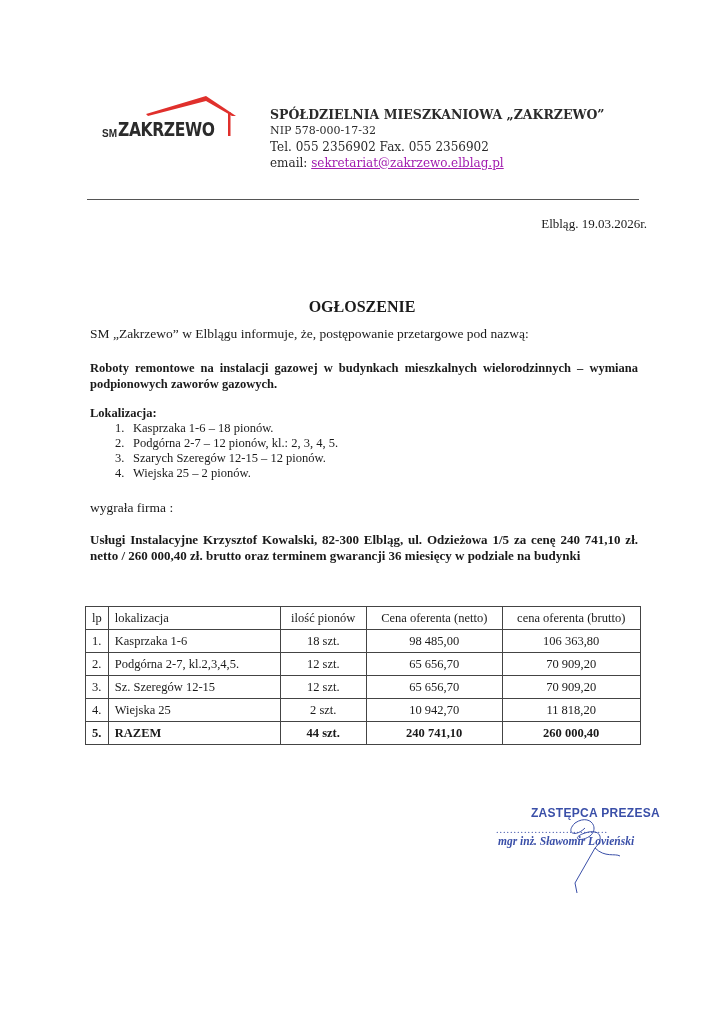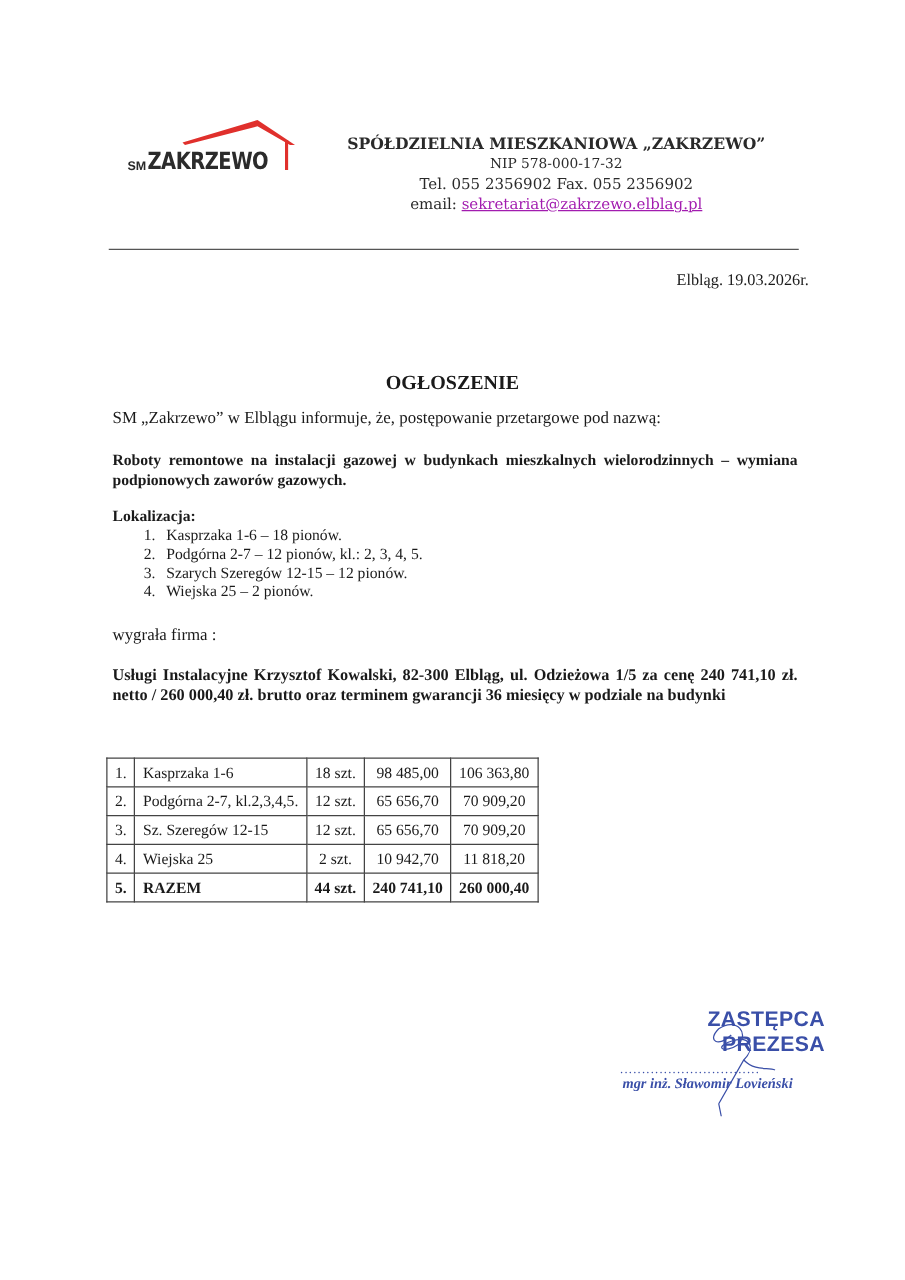--- a/index.html
+++ b/index.html
@@ -1,40 +1,40 @@
 <!DOCTYPE html>
 <html><head>
 <meta charset="utf-8">
 <style>
   html, body { margin:0; padding:0; background:#fff; }
   body { width:724px; height:1024px; position:relative; overflow:hidden; color:#1a1a1a; font-family:"Liberation Serif", serif; }
   .abs { position:absolute; }
   .logo { left:96px; top:94px; width:140px; height:56px; }
   .logo-sm { position:absolute; left:6px; top:34px; font-family:"Liberation Sans", sans-serif; font-weight:bold; font-size:10px; color:#2a2a2a; }
   .logo-name { position:absolute; left:22px; top:24px; font-family:"DejaVu Sans", sans-serif; font-weight:bold; font-size:19px; letter-spacing:-0.5px; color:#2b2b2b; transform:scaleX(0.82); transform-origin:left; }
-  .header { left:270px; top:107px; width:350px; text-align:center; font-family:"DejaVu Serif", serif; color:#2a2a2a; }
+  .header { left:270px; top:107px; width:350px; font-family:"DejaVu Serif", serif; color:#2a2a2a; }
   .header .org { font-weight:bold; font-size:12.5px; line-height:16px; }
   .header .line { font-size:12px; line-height:16px; }
   .header .line.small { font-size:11px; line-height:16px; }
   .header a { color:#a21caf; text-decoration:underline; }
   .rule { left:87px; top:199px; width:552px; height:1px; background:#555; }
   .date { right:77px; top:216px; font-size:13px; }
   .title { left:0; width:724px; top:298px; text-align:center; font-weight:bold; font-size:16px; }
   .p { left:90px; width:548px; font-size:13.5px; line-height:16px; }
   .bold { font-weight:bold; }
   .justify { text-align:justify; text-align-last:left; }
   .list { margin:0; padding:0; list-style:none; }
   .list li { padding-left:26px; position:relative; font-size:12.5px; line-height:15px; }
   .list li .num { position:absolute; left:25px; }
   .list li .txt { margin-left:17px; }
   table.tbl { position:absolute; left:85px; top:606px; border-collapse:collapse; font-size:12.5px; }
   table.tbl td { border:1px solid #444; height:22px; padding:0 6px; white-space:nowrap; }
   .c { text-align:center; }
   .sig { left:500px; top:806px; width:170px; color:#3a4fa8; }
-  .sig .role { font-family:"Liberation Sans", sans-serif; font-weight:bold; font-size:17px; text-align:right; padding-right:10px; letter-spacing:0.3px; }
+  .sig .role { font-family:"Liberation Sans", sans-serif; font-weight:bold; font-size:12px; text-align:right; padding-right:10px; letter-spacing:0.3px; }
   .sig .dots { font-size:10px; letter-spacing:1px; color:#3a4fa8; margin-top:4px; margin-left:-4px; }
   .sig .name { font-style:italic; font-size:11.5px; margin-left:-2px;font-weight:bold; }
   .sig svg { position:absolute; left:45px; top:2px; }
 </style>
 </head>
 <body>
 
 <div class="abs logo">
   <svg class="abs" style="left:48px;top:0" width="92" height="42" viewBox="0 0 92 42">
     <polygon points="2,20 62,2 92,22 88,22 62,7 4,22" fill="#e0302c"></polygon>
@@ -70,20 +70,27 @@
     <li><span class="num">4.</span><span class="txt">Wiejska 25 – 2 pionów.</span></li>
   </ul>
 </div>
 
 <div class="abs p" style="top:500px">wygrała firma :</div>
 
 <div class="abs p bold justify" style="top:532px;font-size:13px;">Usługi Instalacyjne Krzysztof Kowalski, 82-300 Elbląg, ul. Odzieżowa 1/5 za cenę 240 741,10 zł. netto /  260 000,40 zł. brutto oraz terminem gwarancji 36 miesięcy w podziale na budynki</div>
 
 <table class="tbl">
   <tbody>
+      <tr>
+    <td style="width:9px">lp</td>
+    <td style="width:159px">lokalizacja</td>
+    <td class="c" style="width:73px">ilość pionów</td>
+    <td class="c" style="width:123px">Cena oferenta (netto)</td>
+    <td class="c" style="width:125px">cena oferenta (brutto)</td>
+  </tr>
   <tr>
     <td>1.</td>
     <td>Kasprzaka 1-6</td>
     <td class="c">18 szt.</td>
     <td class="c">98 485,00</td>
     <td class="c">106 363,80</td>
   </tr>
   <tr>
     <td>2.</td>
     <td>Podgórna 2-7, kl.2,3,4,5.</td>

